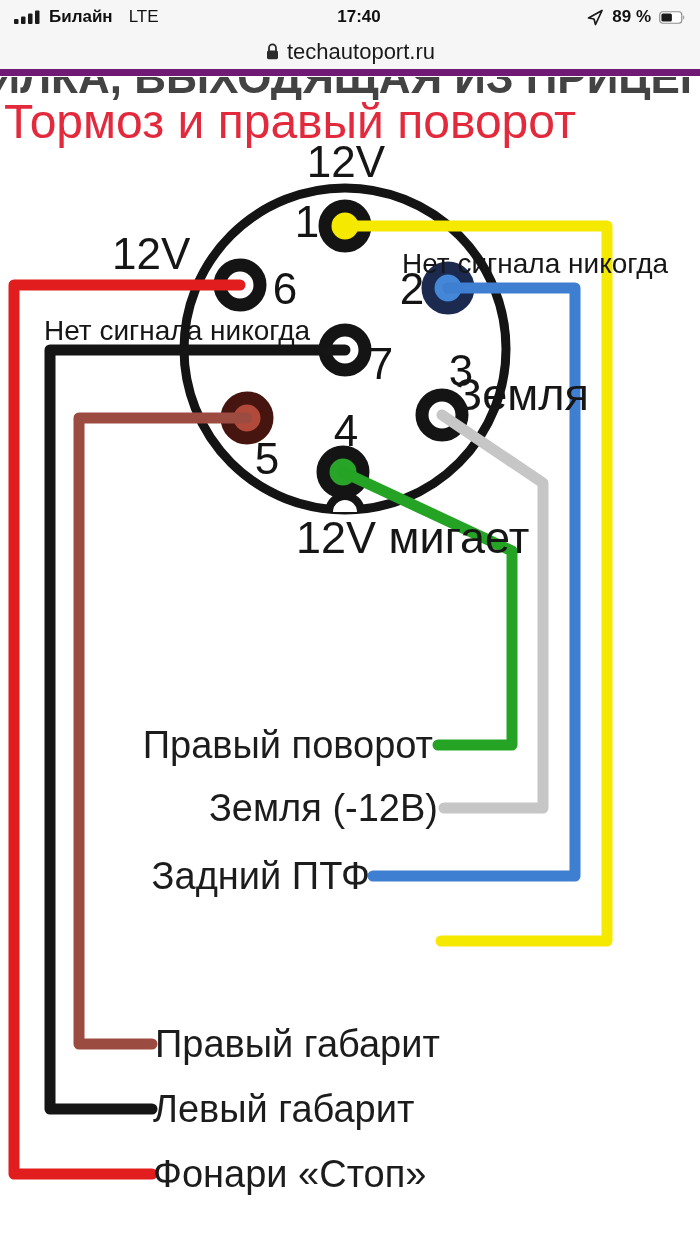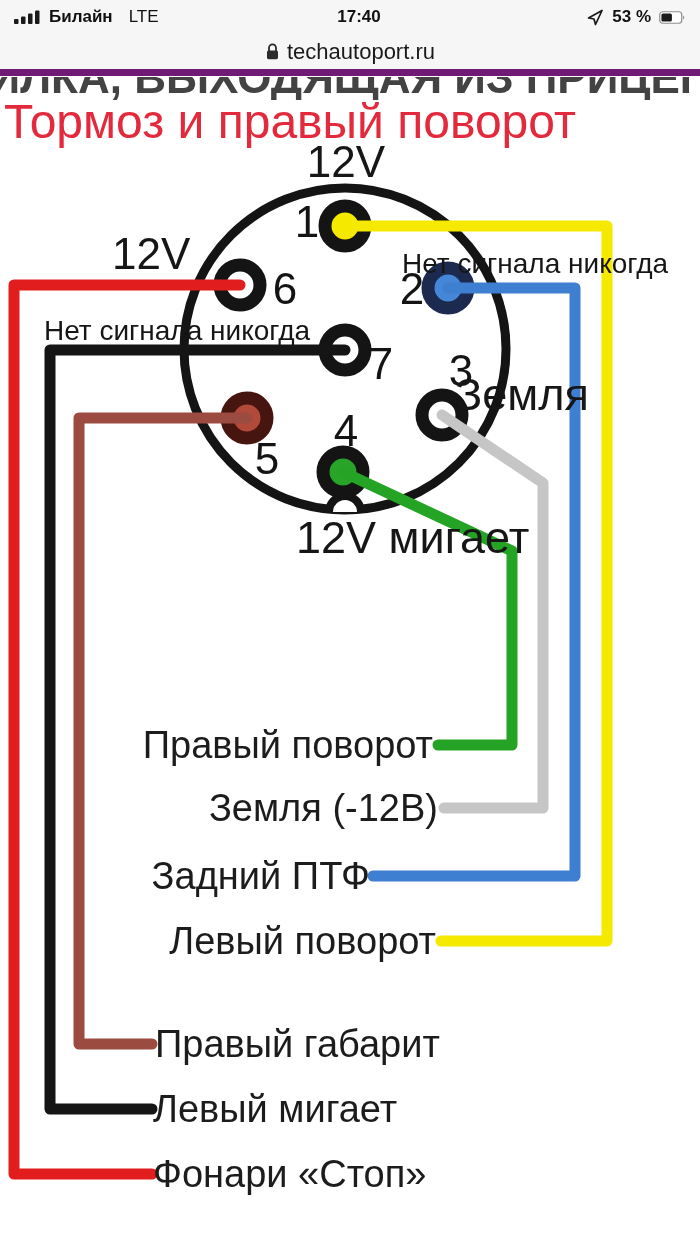--- a/index.html
+++ b/index.html
@@ -43,21 +43,21 @@
         <rect x="21" y="0.5" width="4.5" height="13.5" rx="1" fill="#1a1a1a"></rect>
       </svg>
       <span>Билайн</span>
       <span style="font-weight:400;margin-left:8px;">LTE</span>
     </div>
     <div class="sb-center">17:40</div>
     <div class="sb-right">
       <svg width="17" height="17" viewBox="0 0 17 17">
         <polygon points="1.5,9 15,1.5 8.5,15.5 7,10" fill="none" stroke="#1a1a1a" stroke-width="1.7" stroke-linejoin="round"></polygon>
       </svg>
-      <span>53 %</span>
+      <span>89 %</span>
       <svg width="27" height="13" viewBox="0 0 27 13">
         <rect x="0.75" y="0.75" width="22" height="11.5" rx="3" fill="#fff" stroke="#8e8e8e" stroke-width="1.2"></rect>
         <rect x="2.4" y="2.4" width="10.5" height="8.2" rx="1.6" fill="#1a1a1a"></rect>
         <path d="M24.2,4.2 a3,3 0 0 1 0,4.6 z" fill="#8e8e8e"></path>
       </svg>
     </div>
   </div>
 
   <div class="url-bar">
     <svg width="15" height="19" viewBox="0 0 15 19">
@@ -108,18 +108,17 @@
   <div class="ann f44" style="left:300px;top:139px;width:92px;text-align:center;">12V</div>
   <div class="ann f44" style="left:112px;top:231px;">12V</div>
   <div class="ann f28" style="left:402px;top:249px;">Нет сигнала никогда</div>
   <div class="ann f28" style="left:44px;top:316px;">Нет сигнала никогда</div>
   <div class="ann f45" style="left:455px;top:371px;">Земля</div>
   <div class="ann f45" style="left:296px;top:514px;">12V мигает</div>
 
   <div class="lbl" style="right:267px;top:722px;">Правый поворот</div>
   <div class="lbl" style="right:262px;top:785px;">Земля (-12В)</div>
   <div class="lbl" style="right:330px;top:853px;">Задний ПТФ</div>
-  <div class="lbl" style="right:264px;top:918px;">Левый поворот</div>
   <div class="lbl" style="left:155px;top:1021px;">Правый габарит</div>
-  <div class="lbl" style="left:153px;top:1086px;">Левый мигает</div>
+  <div class="lbl" style="left:153px;top:1086px;">Левый габарит</div>
   <div class="lbl" style="left:153px;top:1151px;">Фонари «Стоп»</div>
 
 </div>
 
 </body></html>

